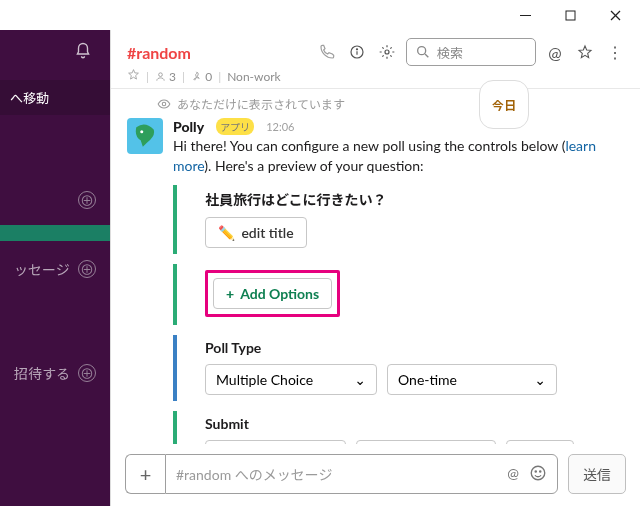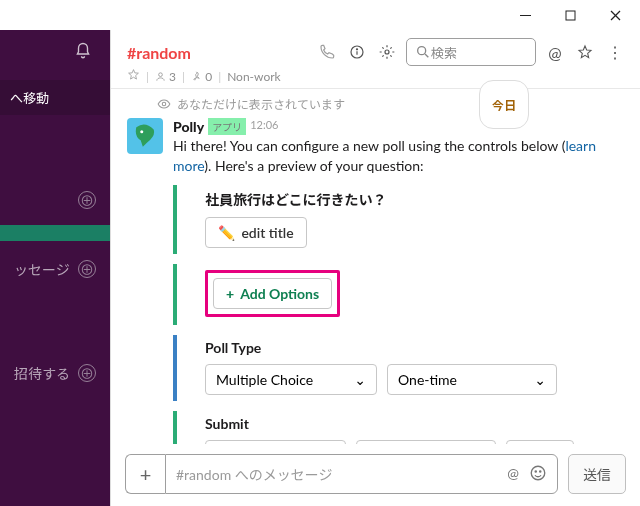--- a/index.html
+++ b/index.html
@@ -19,32 +19,32 @@
 .side-spacer-2{height:8px}
 .side-spacer-3{height:10px}
 .side-spacer-4{height:68px}
 .main{flex:1;display:flex;flex-direction:column;border-left:1px solid #ddd;min-width:0}
 .header{padding:8px 14px 4px 16px;border-bottom:1px solid #e8e8e8;position:relative}
 .hrow1{display:flex;align-items:center}
 .chname{font-weight:700;font-size:16px;color:#ef4444}
 .hicons{margin-left:auto;display:flex;align-items:center;gap:8px}
 .hicon{width:22px;height:22px;display:flex;align-items:center;justify-content:center;color:#7e7e7e}
 .hicon.dark{color:#555}
-.search{border:1px solid #9e9e9e;border-radius:5px;height:28px;display:flex;align-items:center;padding:0 8px;color:#888;font-size:13px;width:130px}
+.search{border:1px solid #9e9e9e;border-radius:5px;height:28px;display:flex;align-items:center;padding:0 8px;gap:6px;color:#888;font-size:13px;width:130px}
 .hrow2{display:flex;align-items:center;gap:6px;color:#8e8e8e;font-size:12px;margin-top:2px}
 .hdiv{color:#ccc}
 .datebadge{position:absolute;left:368px;top:50px;background:#fff;border:1px solid #ddd;border-radius:14px;padding:15px 12px;font-size:12px;font-weight:700;color:#a16207;z-index:5}
 .content{flex:1;overflow:hidden;padding:6px 16px 0 16px}
 .sysline{display:flex;align-items:center;gap:6px;color:#9a9a9a;font-size:12px;margin-left:30px;margin-bottom:6px}
 .msg{display:flex;gap:10px}
 .avatar{width:36px;height:36px;border-radius:4px;background:#53C2E8;flex-shrink:0;display:flex;align-items:center;justify-content:center}
 .mbody{flex:1;min-width:0}
-.mhead{display:flex;gap:4px}
+.mhead{display:flex;align-items:center;gap:12px}
 .mname{font-weight:900;font-size:14px;color:#1d1c1d}
-.mtag{background:#86efac;color:#777;font-size:10px;padding:1px 4px;border-radius:0}
+.mtag{background:#fde047;color:#777;font-size:10px;padding:1px 4px;border-radius:8px}
 .mtime{color:#a0a0a0;font-size:11px}
 .mtext{font-size:14px;color:#1d1c1d;line-height:1.4;margin-top:1px}
 .mtext a{color:#1264A3;text-decoration:none}
 .section{border-left:4px solid;padding:4px 0 6px 28px;margin:10px 0 8px 0}
 .s-teal{border-color:#2BAC76}
 .s-blue{border-color:#3A80C4}
 .stitle{font-weight:700;font-size:14px;color:#1d1c1d;margin-bottom:8px}
 .btn{display:inline-flex;align-items:center;gap:6px;border:1px solid #c7c7c7;background:#fff;border-radius:4px;padding:6px 12px;font-size:14px;font-weight:600;color:#333;cursor:pointer}
 .btn.green{color:#0F8052;font-weight:700}
 .btn.red{color:#D94044;font-weight:700}

